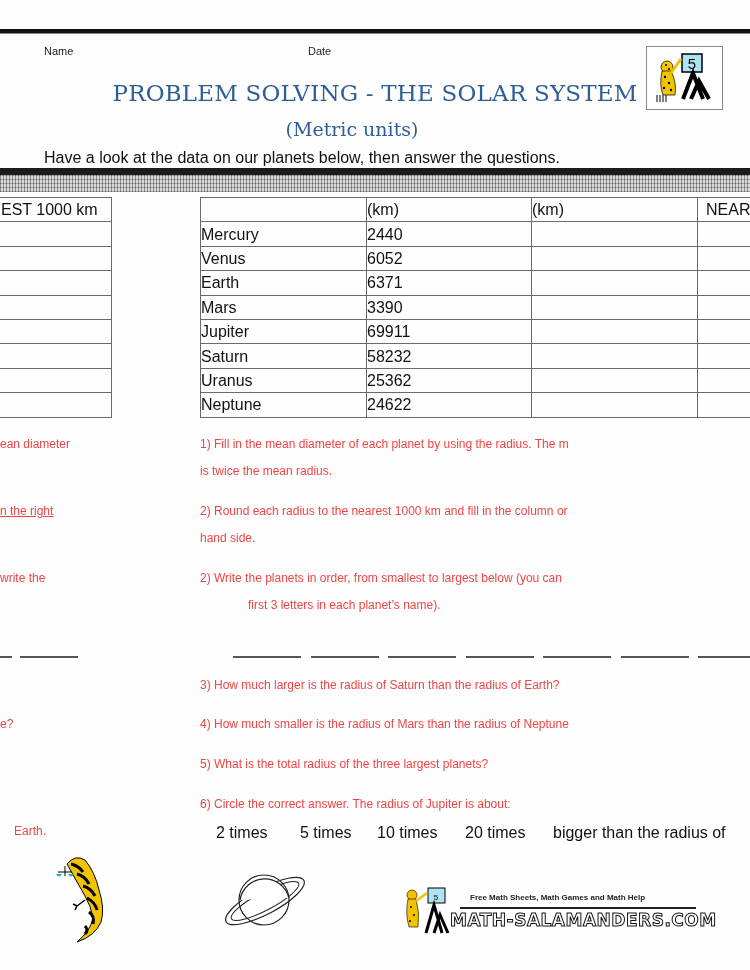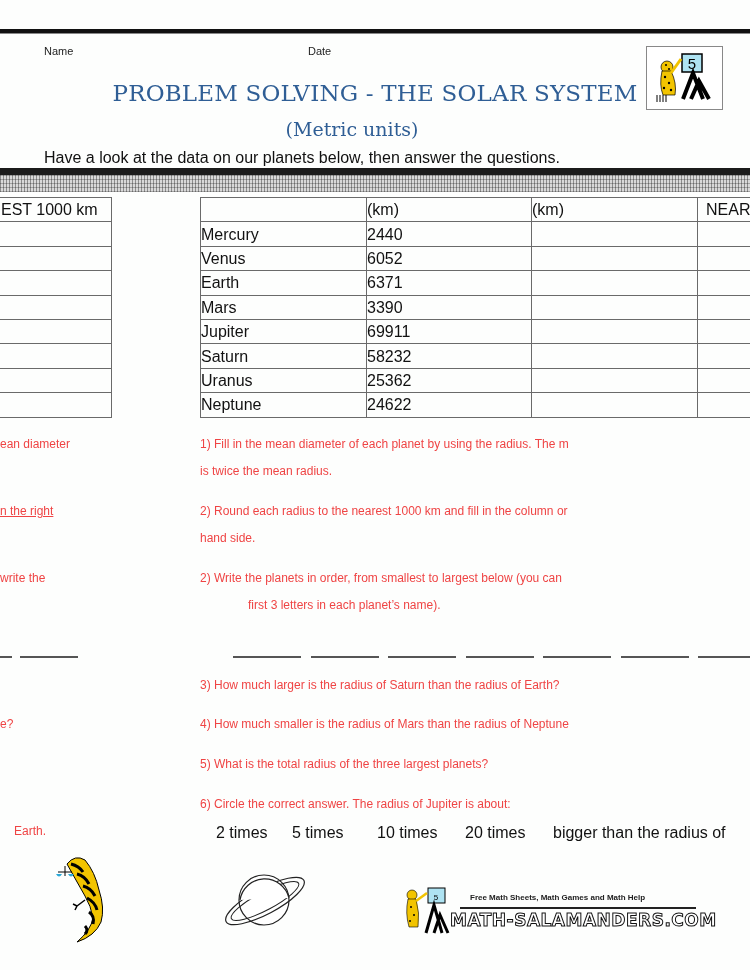--- a/index.html
+++ b/index.html
@@ -191,21 +191,21 @@
 <div class="blank" style="left:543px;width:68px;"></div>
 <div class="blank" style="left:621px;width:68px;"></div>
 <div class="blank" style="left:698px;width:52px;"></div>
 
 <div class="abs q" style="left:200px;top:678px;">3) How much larger is the radius of Saturn than the radius of Earth?</div>
 <div class="abs q" style="left:200px;top:717px;">4) How much smaller is the radius of Mars than the radius of Neptune</div>
 <div class="abs q" style="left:200px;top:757px;">5) What is the total radius of the three largest planets?</div>
 <div class="abs q" style="left:200px;top:797px;">6) Circle the correct answer. The radius of Jupiter is about:</div>
 
 <div class="circle-opt" style="left:200px;margin-left:16px;">2 times</div>
-<div class="circle-opt" style="left:292px;">5 times</div>
+<div class="circle-opt" style="left:300px;">5 times</div>
 <div class="circle-opt" style="left:377px;">10 times</div>
 <div class="circle-opt" style="left:465px;">20 times</div>
 <div class="circle-opt" style="left:553px;">bigger than the radius of</div>
 
 <svg class="abs" style="left:55px;top:852px;" width="70" height="92" viewBox="0 0 70 92">
   <path d="M12 12 Q20 2 30 8 Q40 20 44 38 Q50 56 46 70 Q40 84 22 90 Q36 78 38 66 Q36 54 30 44 Q22 30 12 12 Z" fill="#f2c400" stroke="#000" stroke-width="1"></path>
   <path d="M16 12 Q24 14 28 20 M22 22 Q30 24 34 32 M28 34 Q36 36 40 44 M32 46 Q40 50 42 58 M34 60 Q40 64 38 72 M30 74 Q34 78 30 82" stroke="#000" stroke-width="3" fill="none"></path>
   <path d="M30 48 L22 54 M22 54 L18 52 M22 54 L20 58" stroke="#000" stroke-width="1.5"></path>
   <line x1="10" y1="14" x2="10" y2="24" stroke="#000" stroke-width="1"></line>
   <line x1="3" y1="20" x2="17" y2="20" stroke="#000" stroke-width="1"></line>

